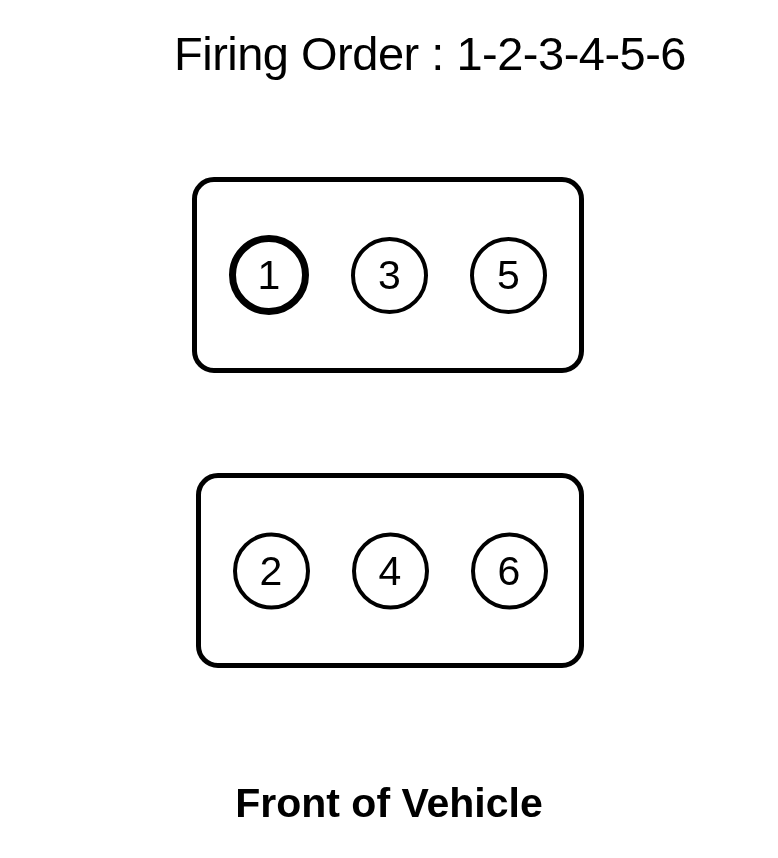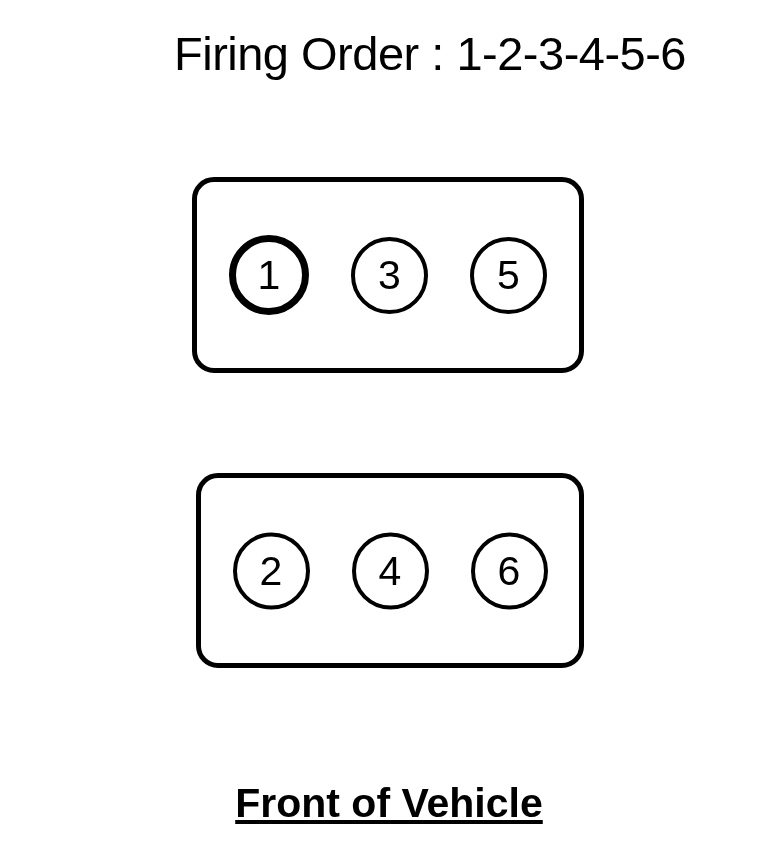--- a/index.html
+++ b/index.html
@@ -100,21 +100,20 @@
   .caption {
     position: absolute;
     left: 0;
     top: 778px;
     width: 778px;
     text-align: center;
     font-size: 41px;
     font-weight: bold;
     line-height: 50px;
     white-space: pre;
-    text-decoration: underline;
   }
 </style>
 </head>
 <body>
 
 <div class="stage">
 
   <div class="title"><span class="title-label">Firing Order</span><span class="title-sep"> : </span><span class="title-sequence">1-2-3-4-5-6</span></div>
 
   <div class="bank bank-top">

